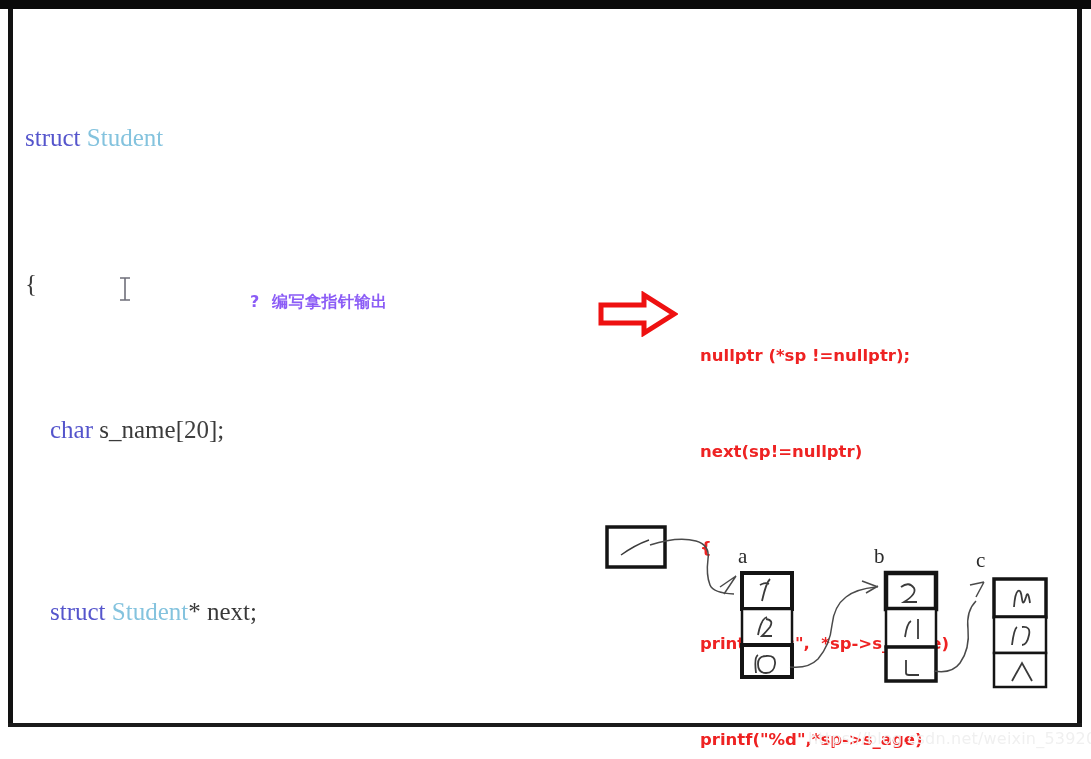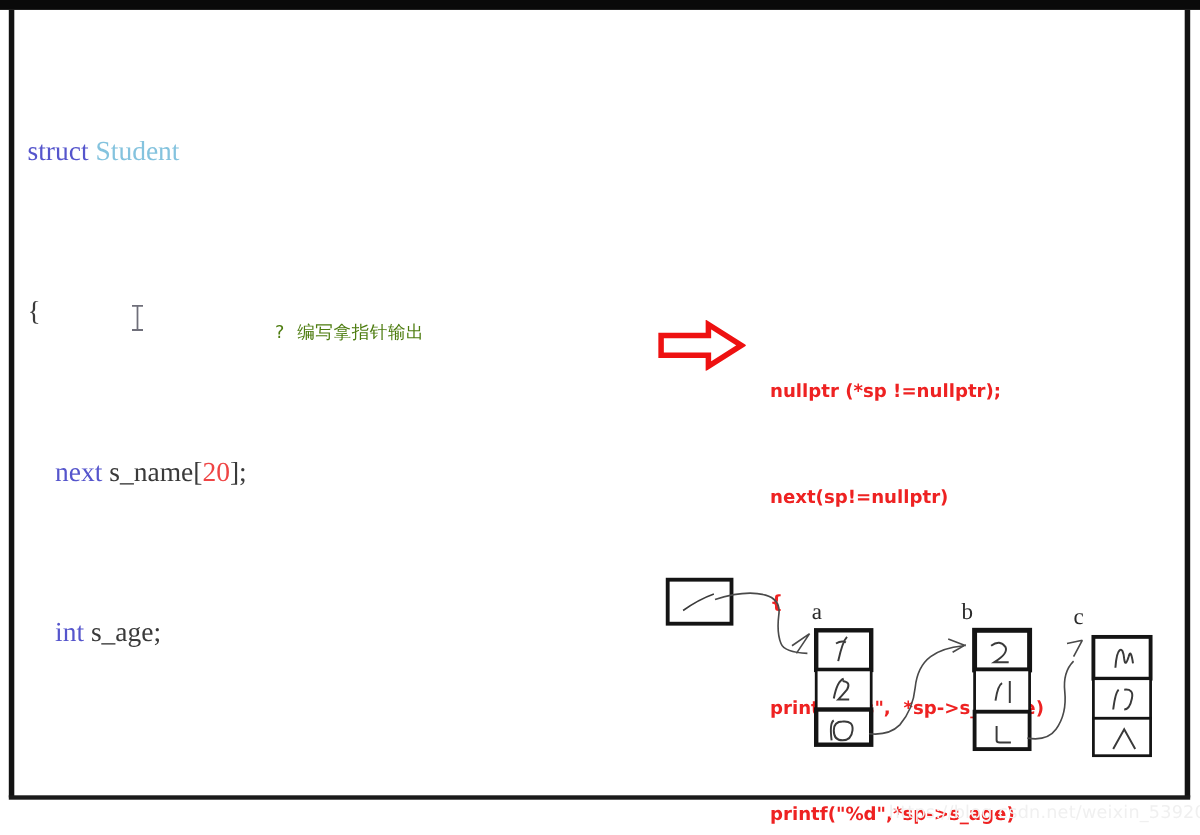--- a/index.html
+++ b/index.html
@@ -59,40 +59,40 @@
     font-size: 25px;
     line-height: 36.5px;
     color: #3a3a3a;
     white-space: pre;
     letter-spacing: 0px;
   }
   .code-line { height: 36.5px; white-space: pre; }
   .kw       { color: #5555cc; }     
   .typ      { color: #84c3de; }     
   .ident    { color: #3a3a3a; }     
-  .num      { color: #ef4444; }
+  .num      { color: #404040; }
   
   #mouse-ibeam {
     position: absolute;
     left: 118px;
     top: 276px;
     width: 14px;
     height: 26px;
     pointer-events: none;
   }
 
   
   #cn-annotation {
     position: absolute;
     left: 250px;
     top: 292px;
-    color: #4d7c0f;
+    color: #8b5cf6;
     font-family: "DejaVu Sans", "Liberation Sans", sans-serif;
     font-size: 16px;
-    font-weight: normal;
+    font-weight: bold;
     white-space: pre;
     letter-spacing: 0.5px;
   }
 
   
   #red-arrow {
     position: absolute;
     left: 598px;
     top: 291px;
     width: 80px;
@@ -151,24 +151,24 @@
   <div class="frame-left"></div>
   <div class="frame-right"></div>
   <div class="frame-bottom"></div>
 
   <div id="code-pane">
 
     <div class="code-line"><span class="kw">struct</span><span class="ident"> </span><span class="typ">Student</span></div>
 
     <div class="code-line"><span class="ident">{</span></div>
 
-    <div class="code-line"><span class="ident">    </span><span class="kw">next</span><span class="ident"> </span><span class="ident">s_name</span><span class="ident">[</span><span class="num">20</span><span class="ident">];</span></div>
-
-    <div class="code-line"><span class="ident">    </span><span class="kw">int</span><span class="ident"> </span><span class="ident">s_age</span><span class="ident">;</span></div>
-
+    <div class="code-line"><span class="ident">    </span><span class="kw">char</span><span class="ident"> </span><span class="ident">s_name</span><span class="ident">[</span><span class="num">20</span><span class="ident">];</span></div>
+
+
+    <div class="code-line"><span class="ident">    </span><span class="kw">struct</span><span class="ident"> </span><span class="typ">Student</span><span class="ident">* </span><span class="ident">next</span><span class="ident">;</span></div>
 
     
 
     
 
     
 
     
 
     

